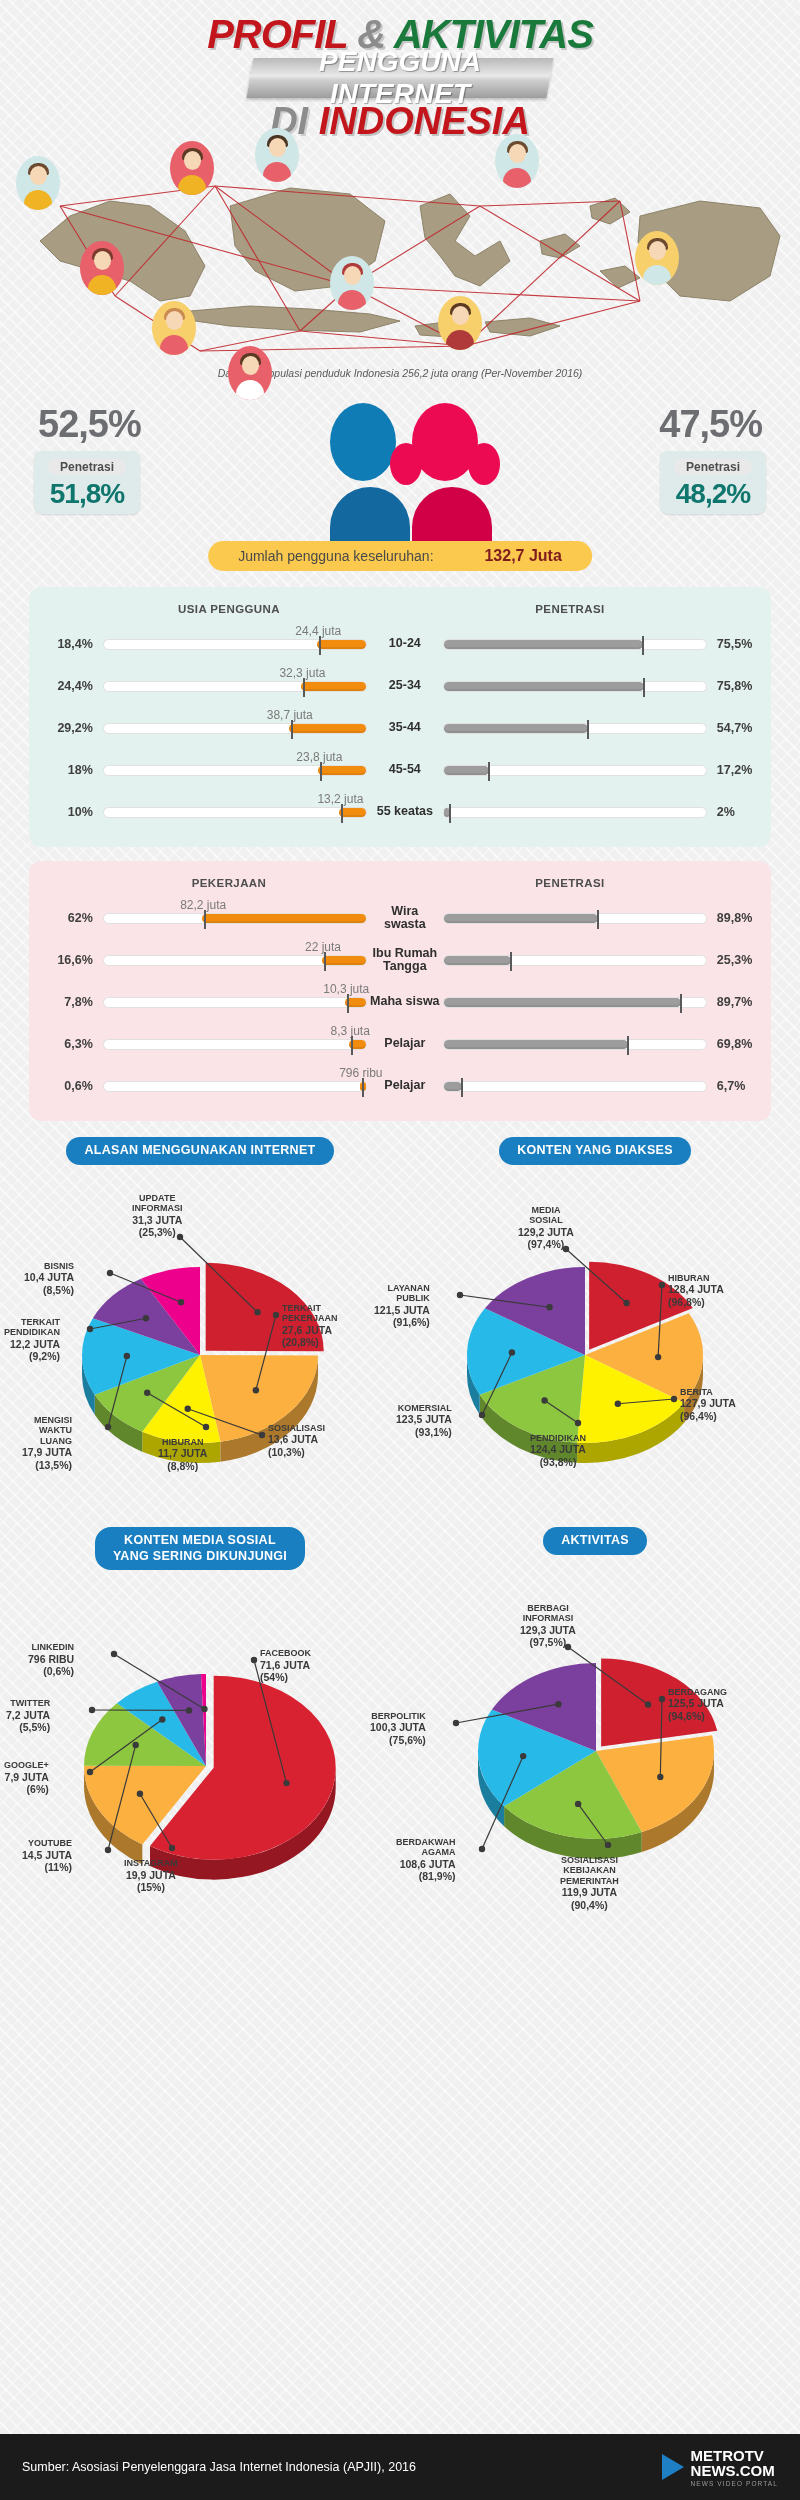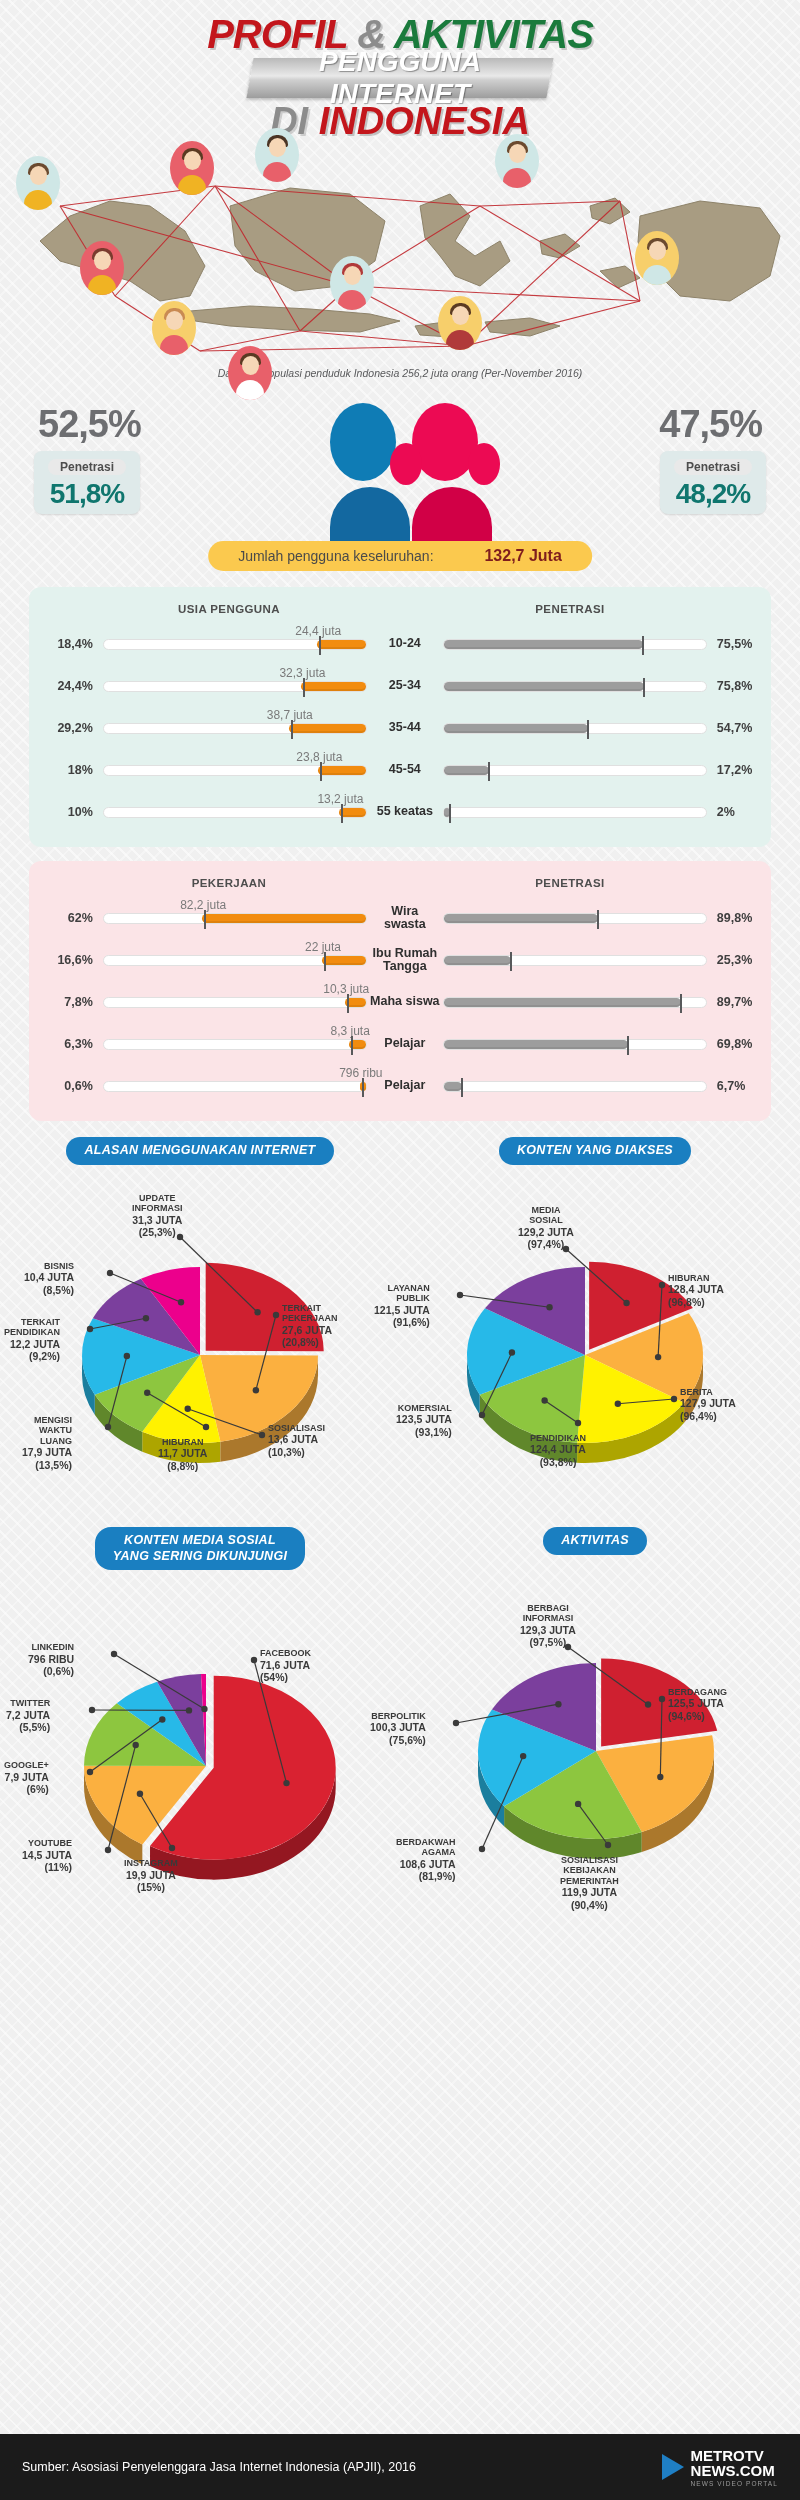--- a/index.html
+++ b/index.html
@@ -137,21 +137,21 @@
   .s-rpct { width: 66px; text-align:left; padding-left:10px; font-size:12.5px; font-weight:bold; color:#3f3f3f; }
 
   
   .pies { position:relative; width:800px; }
   .pie-cell { position:absolute; }
   .pie-title {
     background:#1a7fc1; color:#fff; border-radius: 16px; font-size: 12.5px;
     font-weight:bold; padding: 6px 18px; text-align:center; display:inline-block;
     letter-spacing:.3px; line-height:1.25;
   }
-  .pie-title-wrap { text-align:center;font-style:italic; }
+  .pie-title-wrap { text-align:center; }
   .pie-svg-wrap { position:relative; }
   .plab {
     position:absolute; font-size:9px; font-weight:bold; color:#3a3a3a;
     line-height:1.18; white-space:nowrap;
   }
   .plab .big { font-size:10.5px; }
 
   
   .footer {
     position:absolute; left:0; bottom:0; width:800px; height:66px;

